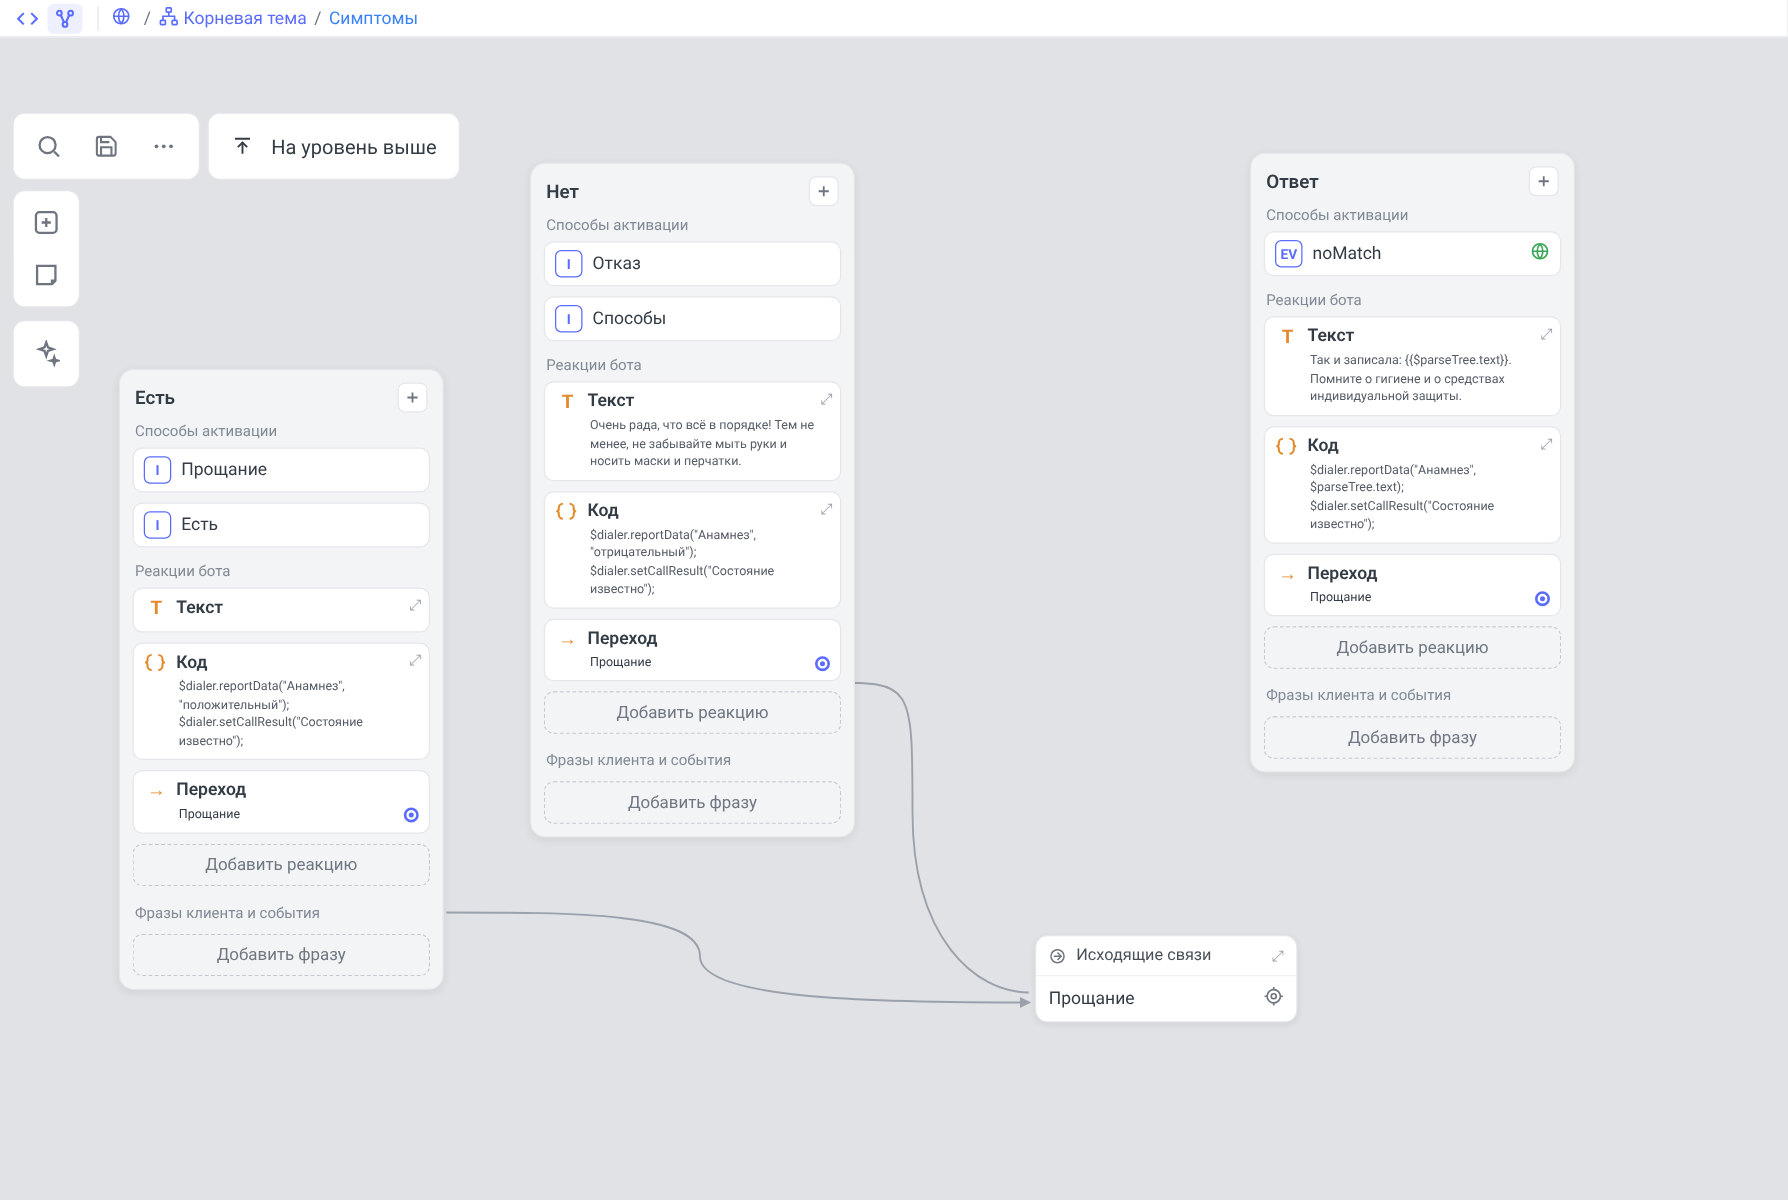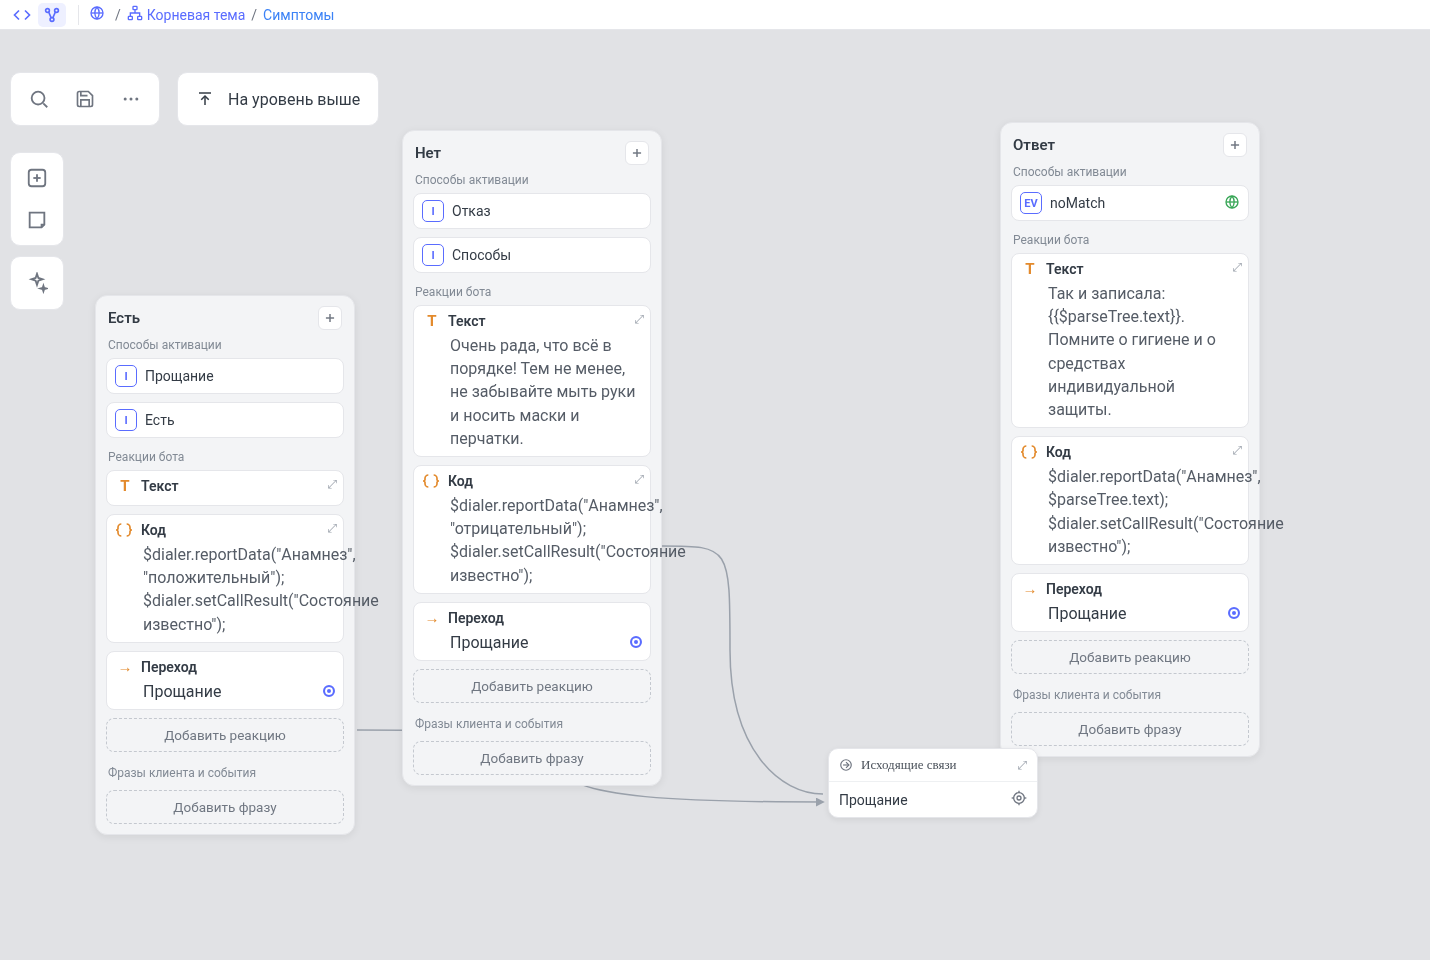--- a/index.html
+++ b/index.html
@@ -7,21 +7,21 @@
   
   .topbar { position:absolute; top:0; left:0; right:0; height:30px; background:#fff; display:flex; align-items:center; padding:0 8px; font-size:14px; border-bottom:1px solid #e5e6ea; }
   .topbar .tabbtn { width:28px; height:24px; display:flex; align-items:center; justify-content:center; border-radius:5px; margin-right:2px;}
   .topbar .tabbtn.active { background:#eef0ff; }
   .topbar .divider { width:1px; height:20px; background:#e5e6ea; margin:0 10px;}
   .crumb-link { color:#5a6cff; text-decoration:none; cursor:pointer;}
   .crumb-sep { color:#6f7580; margin:0 6px;}
   .crumb-cur { color:#3b82f6; }
   .crumb-icon { font-size:14px; color:#5a6cff; margin-right:4px;}
   
-  .toolbar { position:absolute; top:42px; left:10px; display:flex; gap:17px; }
+  .toolbar { position:absolute; top:60px; left:10px; display:flex; gap:6px; }
   .tool-group { background:#fff; border:1px solid #e5e6ea; border-radius:10px; height:54px; display:flex; align-items:center; padding:0 10px; gap:10px;}
   .tool-icon { width:36px; height:36px; display:flex; align-items:center; justify-content:center; color:#6f7580; cursor:pointer; border-radius:6px;}
   .btn-up { background:#fff; border:1px solid #e5e6ea; border-radius:10px; height:54px; display:flex; align-items:center; padding:0 18px; gap:10px; cursor:pointer; font-size:16px;}
   .btn-up svg { margin-right:4px;}
   
   .dock { position:absolute; left:10px; top:122px; width:54px; display:flex; flex-direction:column; gap:10px;}
   .dock .dock-btn { width:54px; height:54px; background:#fff; border:1px solid #e5e6ea; border-radius:10px; display:flex; align-items:center; justify-content:center; cursor:pointer; color:#6f7580;}
   .dock .dock-group { width:54px; background:#fff; border:1px solid #e5e6ea; border-radius:10px; padding:8px 0; display:flex; flex-direction:column; align-items:center; gap:8px;}
   .dock .dock-group .mini { width:34px; height:34px; display:flex; align-items:center; justify-content:center; color:#6f7580; cursor:pointer;}
   
@@ -34,31 +34,31 @@
   .node .plus { width:24px; height:24px; border:1px solid #e5e6ea; border-radius:6px; background:#fff; display:flex; align-items:center; justify-content:center; cursor:pointer; color:#6f7580;}
   .node .sec-label { font-size:12px; color:#828a95; padding:4px 12px 6px 12px;}
   .node .row { margin:0 10px 8px 10px; background:#fff; border:1px solid #e5e6ea; border-radius:8px; padding:6px 8px; display:flex; align-items:center; position:relative; font-size:14px;}
   .node .row .tag-icon { width:22px; height:22px; border-radius:5px; display:flex; align-items:center; justify-content:center; font-size:11px; font-weight:700; margin-right:8px;}
   .blue-box { color:#5a6cff; border:1.5px solid #5a6cff; }
   .blue-ev { color:#5a6cff; border:1.5px solid #5a6cff; font-size:10px;}
   .globe-icon { margin-left:auto; color:#3aa758; font-size:14px; }
   .react { margin:0 10px 8px 10px; background:#fff; border:1px solid #e5e6ea; border-radius:8px; padding:6px 8px; position:relative; font-size:14px;}
   .react .rh { display:flex; align-items:center; margin-bottom:4px;}
   .react .rh .kind { font-weight:600; font-size:14px;}
-  .react .body { color:#555c66; font-size:16px; line-height:1.45; padding-left:28px;}
+  .react .body { color:#555c66; font-size:10px; line-height:1.45; padding-left:28px;}
   .react .move-icon { position:absolute; right:6px; top:6px; color:#9aa1ab; font-size:12px; cursor:grab;}
   .ic-T { color:#e38a2c; font-weight:700; font-size:15px; width:20px; text-align:center; margin-right:6px;}
   .ic-C { width:18px; height:18px; margin-right:8px; display:inline-flex; align-items:center; justify-content:center;}
   .ic-A { color:#e38a2c; width:20px; text-align:center; margin-right:6px; font-size:15px;}
   .react.trans .body { display:flex; align-items:center; color:#333b45;}
   .react.trans .body .dot { margin-left:auto; width:12px; height:12px; border:2px solid #5a6cff; border-radius:50%; background:#fff; box-shadow:inset 0 0 0 2px #fff, inset 0 0 0 6px #5a6cff;}
   .dashed-btn { margin:4px 10px 10px 10px; border:1px dashed #c4c8cf; border-radius:8px; text-align:center; padding:8px; color:#707782; font-size:13.5px; cursor:pointer;}
   
   .mini-node { position:absolute; width:210px; background:#fff; border:1px solid #e5e6ea; border-radius:10px; box-shadow:0 2px 6px rgba(0,0,0,0.07);}
-  .mini-node .mh { padding:8px 10px; display:flex; align-items:center; font-size:13px; color:#4a515a; border-bottom:1px solid #eef0f2;font-family:Liberation Serif, serif;}
+  .mini-node .mh { padding:8px 10px; display:flex; align-items:center; font-size:13px; color:#4a515a; border-bottom:1px solid #eef0f2;}
   .mini-node .mh .grow { flex:1;}
   .mini-node .mh .coll-icon { color:#9aa1ab; font-size:12px; cursor:pointer;}
   .mini-node .mr { padding:8px 10px; display:flex; align-items:center; font-size:14px;}
   .mini-node .mr .target-icon { margin-left:auto; color:#6f7580; cursor:pointer;}
 </style>
 </head>
 <body>
 
 <div class="topbar">
   <div class="tabbtn">
@@ -221,21 +221,21 @@
       <div class="body">
           <span>Прощание</span>
           <span class="dot"></span>
         </div>
     </div>
     <div class="dashed-btn">Добавить реакцию</div>
     <div class="sec-label">Фразы клиента и события</div>
     <div class="dashed-btn">Добавить фразу</div>
   </div>
 
-  <div class="node" style="left:402px; top:100px;">
+  <div class="node" style="left:424px; top:100px;">
     <div class="head">
       <div class="title">Нет</div>
       <div class="plus">
         <svg width="14" height="14" viewBox="0 0 24 24" fill="none" stroke="#6f7580" stroke-width="2.5">
             <line x1="12" y1="5" x2="12" y2="19"></line>
             <line x1="5" y1="12" x2="19" y2="12"></line>
           </svg>
       </div>
     </div>
     <div class="sec-label">Способы активации</div>

